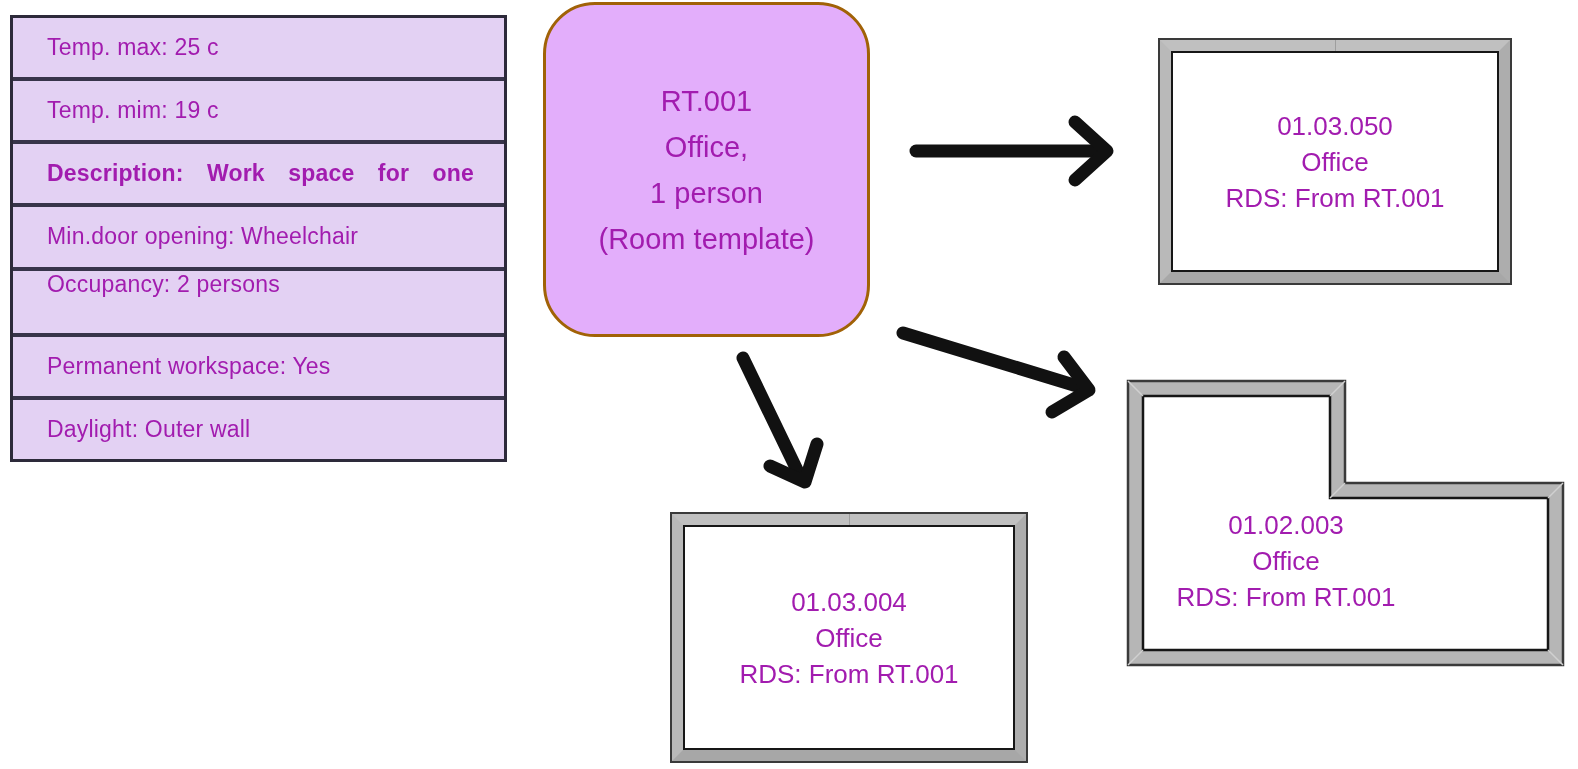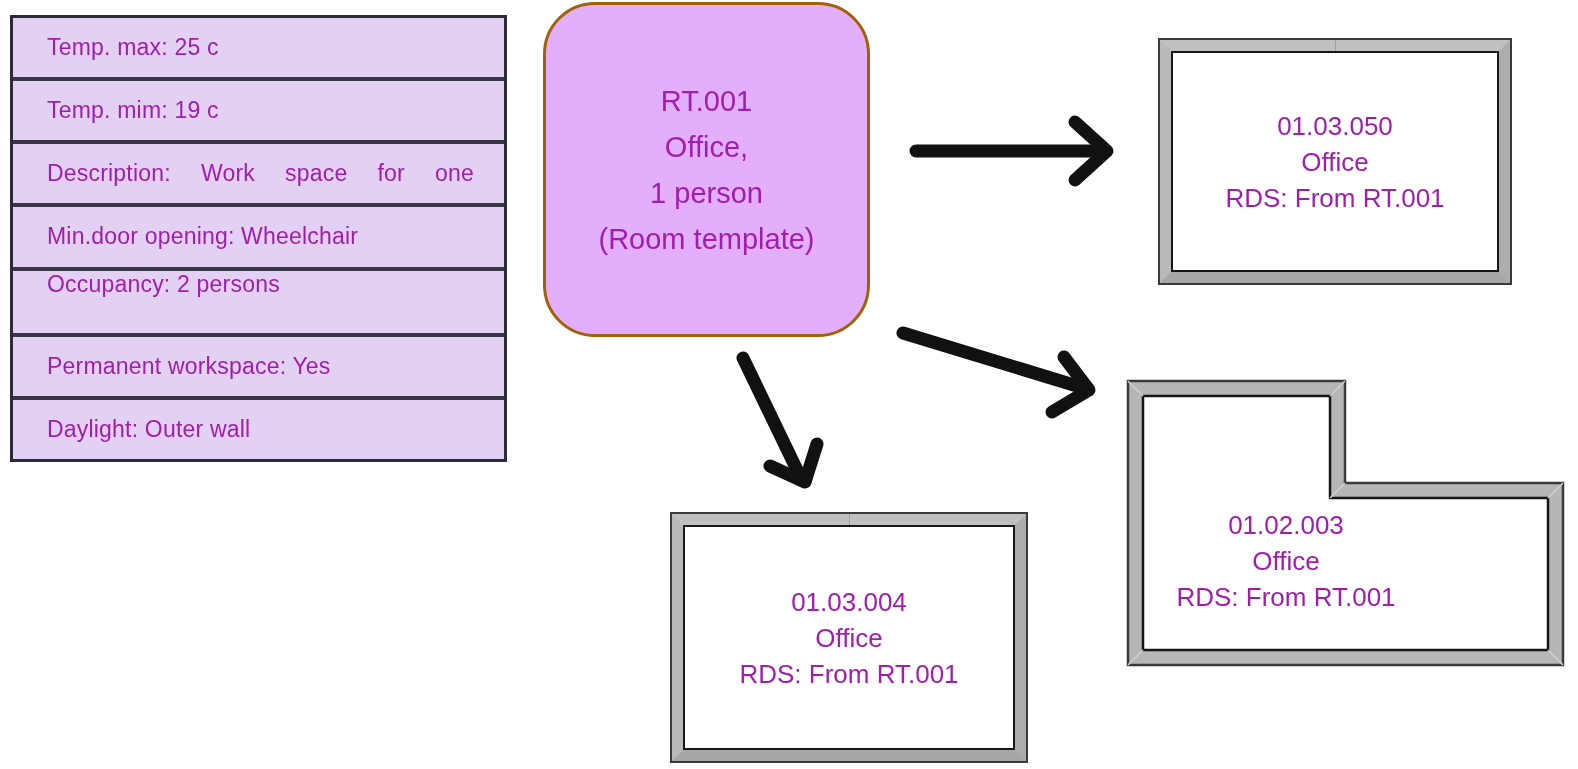--- a/index.html
+++ b/index.html
@@ -13,21 +13,21 @@
     box-sizing:border-box;border:3px solid #2d2a3a;background:#38344a;
     display:flex;flex-direction:column;
   }
   .prop-row{
     flex:1;background:#e3d1f3;display:flex;align-items:center;
     padding:0 30px 0 34px;font-size:23px;letter-spacing:.2px;
     border-bottom:4px solid #38344a;overflow:hidden;white-space:nowrap;
   }
   .prop-row:last-child{border-bottom:none;}
   .prop-row.bottom{align-items:flex-start;padding-bottom:3px;}
-  .prop-row.justify span{display:inline-block;width:100%;text-align:justify;text-align-last:justify;white-space:normal;}
+  .prop-row.justify span{display:inline-block;width:100%;text-align:justify;text-align-last:justify;white-space:normal;font-weight:bold;}
   
   #template-node{
     position:absolute;left:543px;top:2px;width:327px;height:335px;
     box-sizing:border-box;border:3px solid #a16207;border-radius:52px;
     background:#e3aefb;display:flex;flex-direction:column;align-items:center;justify-content:center;
     font-size:29px;line-height:46px;text-align:center;
   }
   
   .room-frame{
     position:absolute;box-sizing:border-box;background:#fff;

